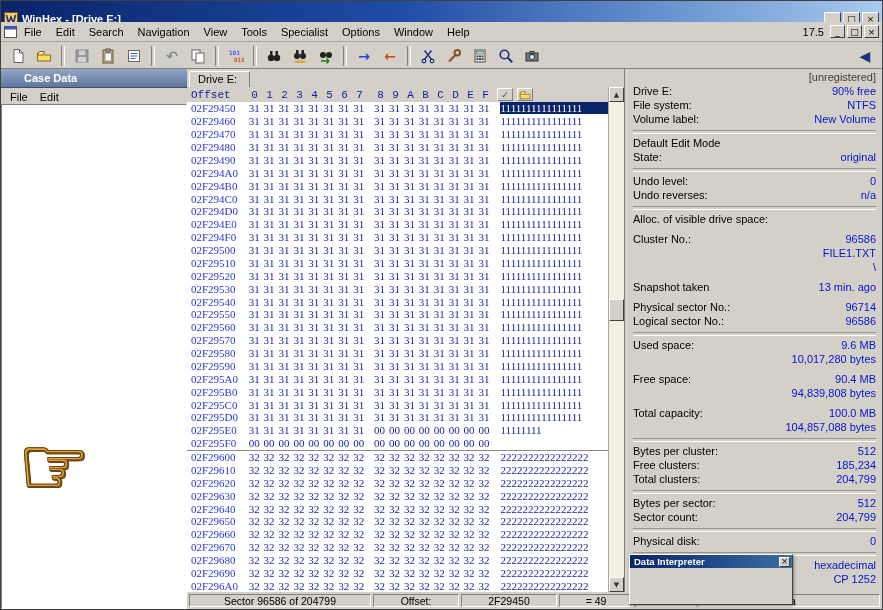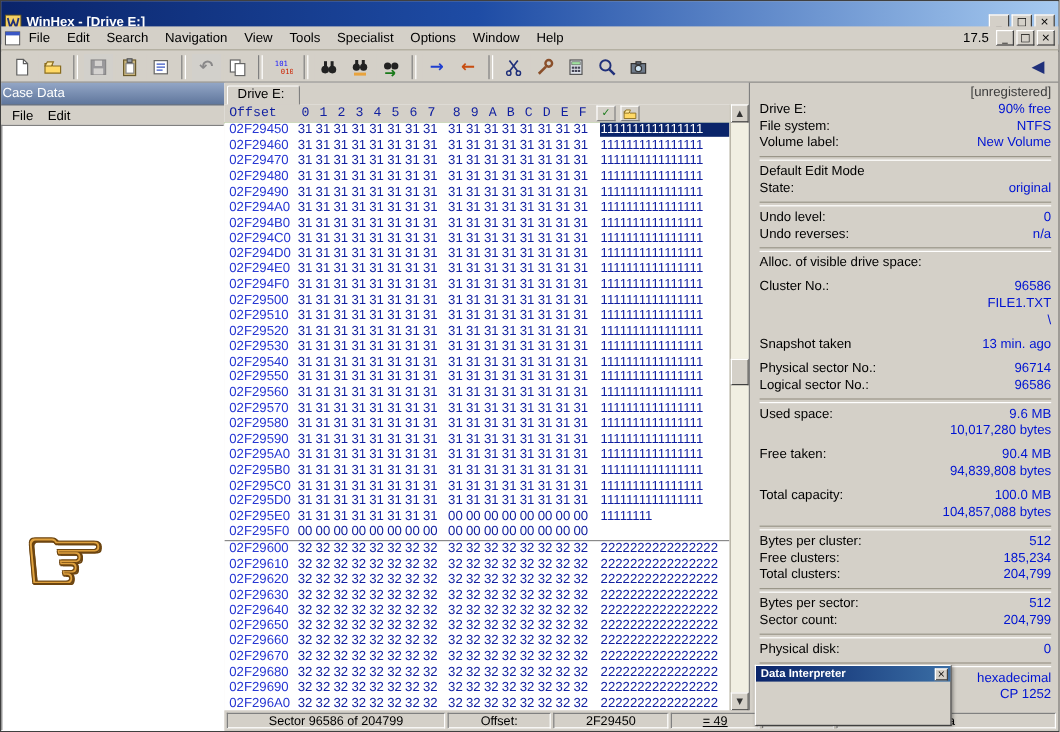--- a/index.html
+++ b/index.html
@@ -30,21 +30,21 @@
   .tbtn{width:24px;height:22px;background:#d4d0c8;border:1px solid #d4d0c8;margin:0 1px;
     display:inline-flex;align-items:center;justify-content:center;padding:0;cursor:default;}
   .tbtn.dis{opacity:.45;filter:grayscale(85%);}
   .tbtn.right{margin-left:auto;}
   .tsep{width:2px;height:20px;border-left:1px solid #808080;border-right:1px solid #fff;margin:0 4px;}
   .isvg svg{width:16px;height:16px;display:block;}
   .g{font-family:"DejaVu Sans",sans-serif;font-size:14px;line-height:14px;color:#20307a;font-weight:bold;}
 
   
   #case-panel{position:absolute;left:0;top:68px;width:186px;bottom:0;background:#d4d0c8;box-sizing:border-box;}
-  .cp-header{height:18px;line-height:18px;padding-left:1px;color:#fff;font-weight:normal;
+  .cp-header{height:18px;line-height:18px;padding-left:23px;color:#fff;font-weight:bold;
     background:linear-gradient(180deg,#93a6c6,#5f769c);border-bottom:1px solid #404e66;}
   .cp-menu{height:17px;background:#d4d0c8;display:flex;align-items:center;padding-left:3px;border-bottom:1px solid #aca899;}
   .cp-menu .mitem{padding:1px 6px;}
   .cp-body{position:absolute;left:0;top:35px;right:0;bottom:0;background:#fff;
     border:1px solid;border-color:#808080 #fff #fff #808080;}
   .hand{position:absolute;left:16px;top:322px;font-size:80px;line-height:80px;
     font-family:"DejaVu Sans",sans-serif;color:#e0a23f;
     text-shadow:2px 2px 0 #6d4510,-1px -1px 0 #6d4510,1px -1px 0 #6d4510,-1px 1px 0 #6d4510,2px 0 0 #6d4510,0 2px 0 #6d4510;}
 
   
@@ -54,21 +54,21 @@
     border:1px solid;border-color:#fff #808080 #d4d0c8 #fff;border-radius:2px 2px 0 0;font-size:11px;cursor:default;}
   .hexheader{position:absolute;left:0;top:18px;width:421px;height:15px;background:#d4d0c8;
     display:flex;align-items:center;border-bottom:1px solid #4d7c0f;
     font-family:"Liberation Mono","DejaVu Sans Mono",monospace;font-size:11px;color:#101fa0;}
   .hbtn{width:16px;height:13px;margin-left:4px;background:#d4d0c8;border:1px solid;border-color:#fff #808080 #808080 #fff;
     display:inline-flex;align-items:center;justify-content:center;padding:0;font-size:9px;color:#1a7a1a;
     font-family:"DejaVu Sans",sans-serif;}
   .hbtn svg{width:12px;height:12px;}
   .hexrows{position:absolute;left:0;top:33px;width:421px;bottom:0;background:#fff;overflow:hidden;
     display:flex;flex-direction:column;
-    font-family:Liberation Sans, sans-serif;font-size:11px;}
+    font-family:Liberation Serif, serif;font-size:11px;}
   .hexrow{flex:1 1 0;display:flex;align-items:center;white-space:pre;}
   .hexrow.line{border-top:1px solid #8a8a8a;}
   .off{display:inline-block;width:56px;padding-left:4px;color:#2737d2;}
   .hexheader .off{color:#101fa0;}
   .b{display:inline-block;width:15px;text-align:center;color:#101fa0;}
   .b.g9{margin-left:6px;}
   .asc{display:inline-block;width:108px;margin-left:9px;color:#101fa0;white-space:pre;}
   .asc.sel{background:#0a246a;color:#fff;}
 
   
@@ -478,21 +478,21 @@
       <div class="irow">
         <span class="il">Used space:</span>
         <span class="iv">9.6 MB</span>
       </div>
       <div class="irow">
         <span class="il"></span>
         <span class="iv">10,017,280 bytes</span>
       </div>
       <div class="igap"></div>
       <div class="irow">
-        <span class="il">Free taken:</span>
+        <span class="il">Free space:</span>
         <span class="iv">90.4 MB</span>
       </div>
       <div class="irow">
         <span class="il"></span>
         <span class="iv">94,839,808 bytes</span>
       </div>
       <div class="igap"></div>
       <div class="irow">
         <span class="il">Total capacity:</span>
         <span class="iv">100.0 MB</span>

